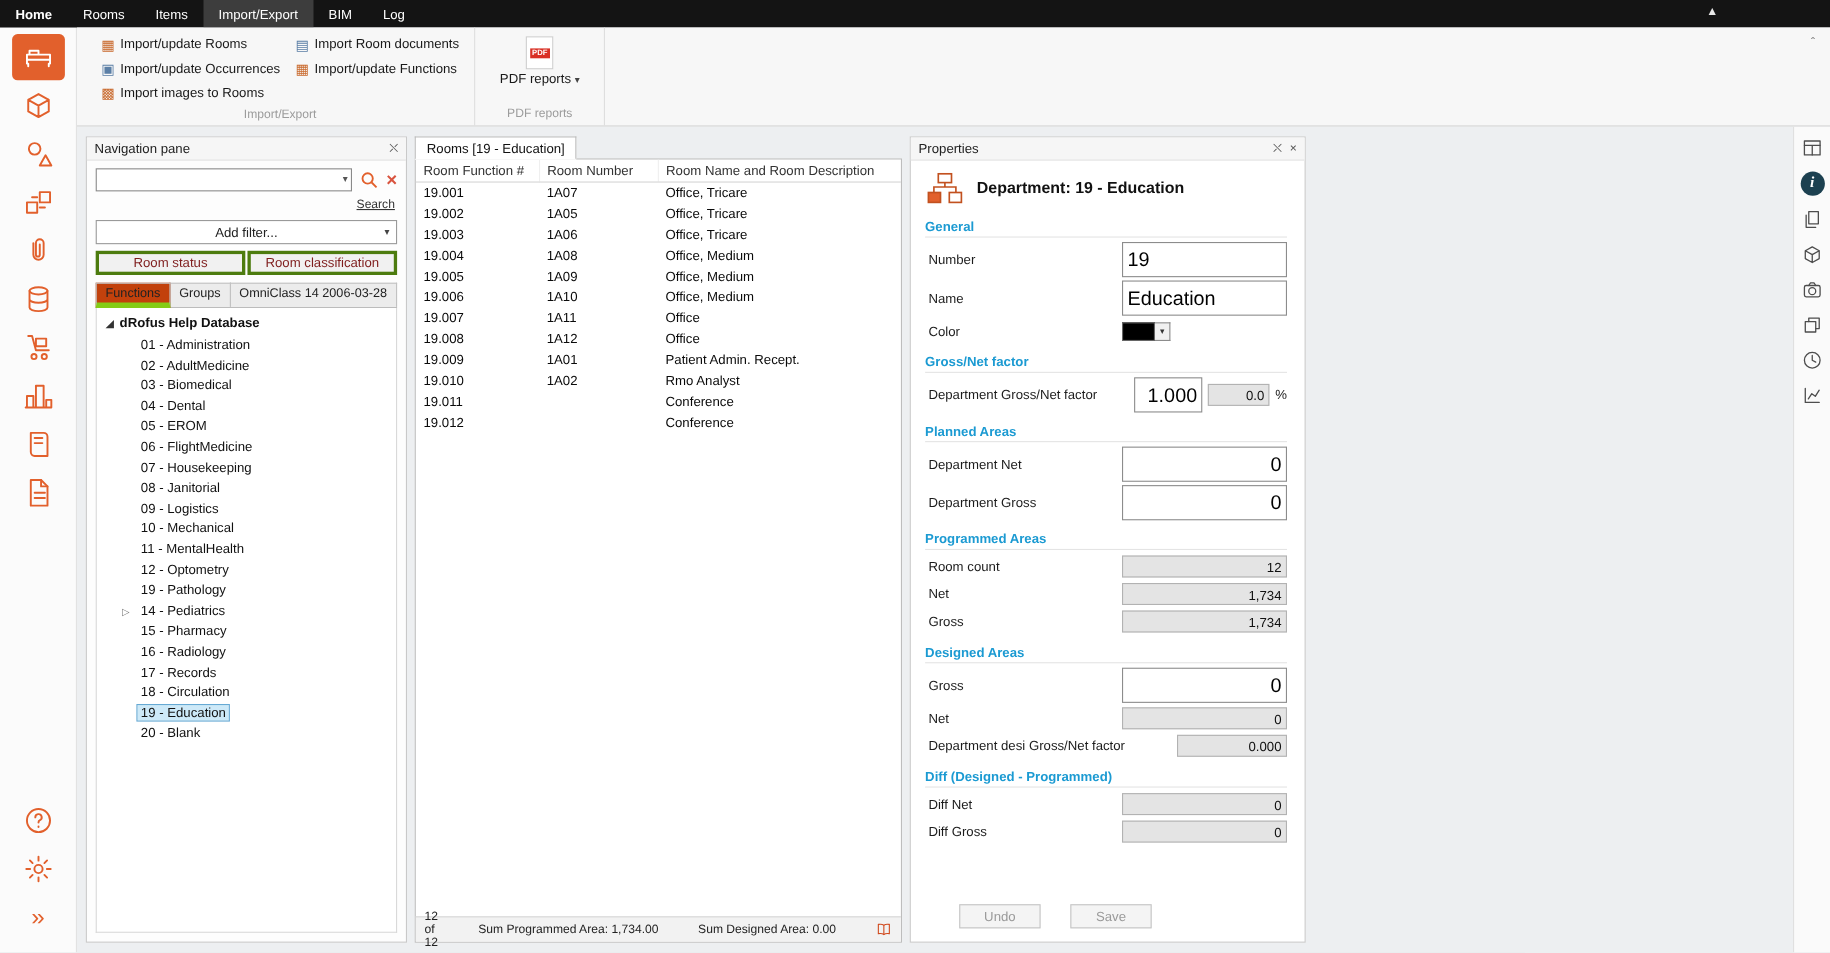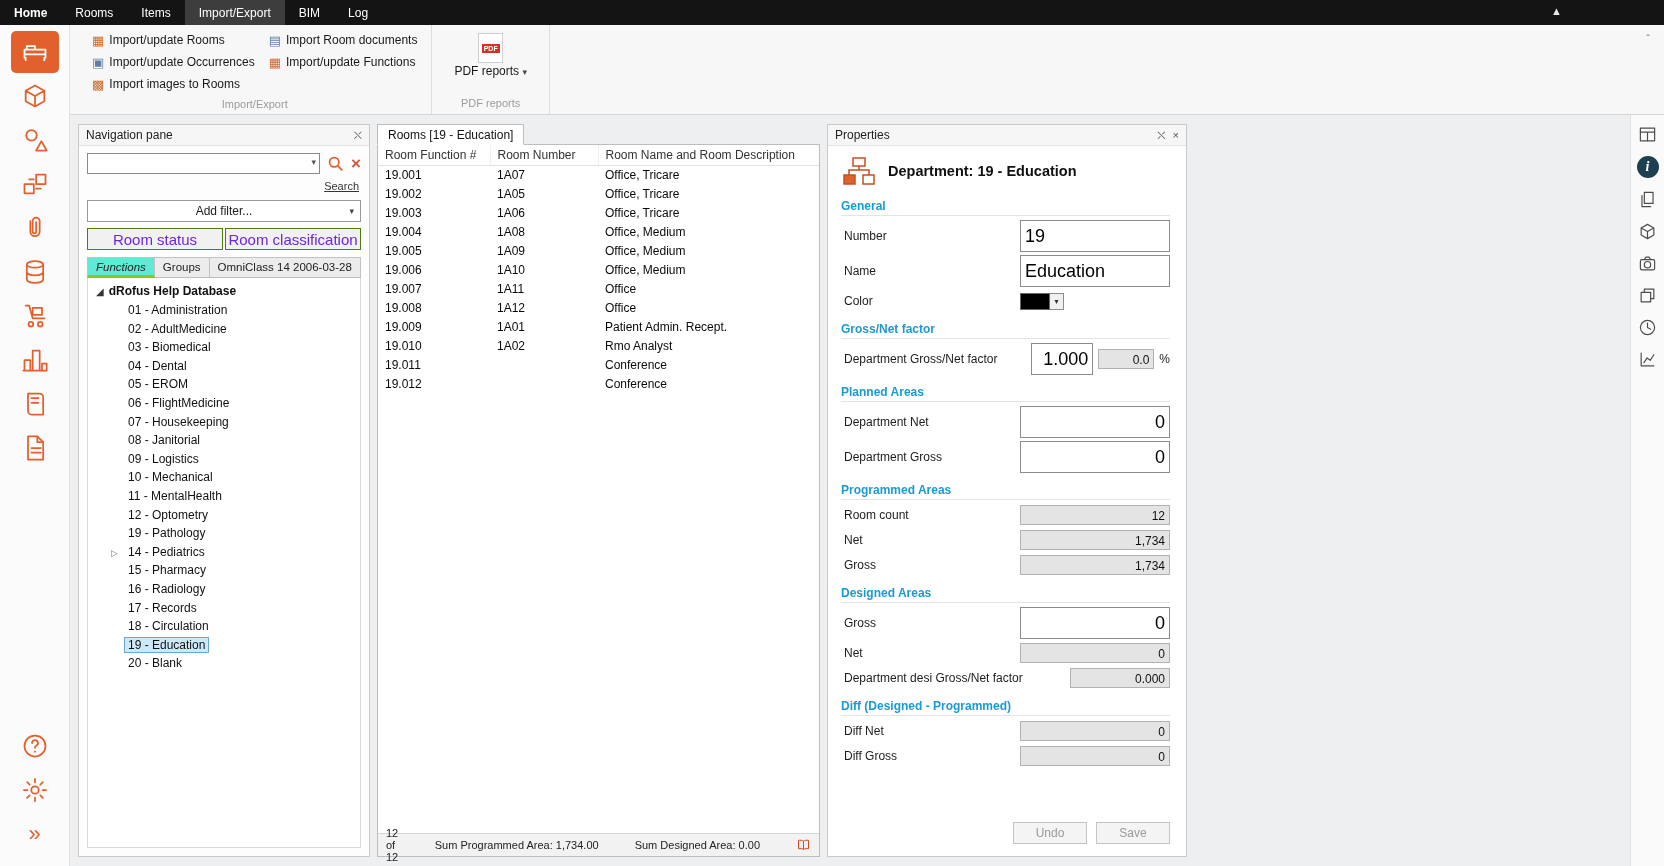--- a/index.html
+++ b/index.html
@@ -54,24 +54,24 @@
   .search-combo { flex:1; position:relative; }
   .search-combo input { width:100%; height:21px; border:1px solid #8a8a8a; font-size:12px; padding:0 18px 0 4px; font-family:"Liberation Sans",sans-serif; }
   .combo-caret { position:absolute; right:4px; top:4px; font-size:9px; color:#555; }
   .search-row svg { width:17px; height:17px; stroke:#E2602C; fill:none; stroke-width:2; }
   .clear-x { color:#d9543f; font-size:17px; font-weight:bold; line-height:1; cursor:default; }
   .search-link-row { text-align:right; padding:1px 10px 4px; }
   .search-link { font-size:11px; color:#333; text-decoration:underline; cursor:default; }
   .addfilter { margin:2px 8px 6px; height:22px; border:1px solid #9a9a9a; background:#fff; display:flex; align-items:center; justify-content:center; position:relative; font-size:12px; color:#222; }
   .addfilter .caret { position:absolute; right:6px; }
   .classif-row { display:flex; margin:0 8px 7px; gap:2px; }
-  .classif-row button { flex:1; height:22px; background:#f1f1f1; border:1px solid #4d7c0f; font-family:"Liberation Sans",sans-serif; font-size:15px; color:#6d28d9; cursor:default; }
+  .classif-row button { flex:1; height:22px; background:#f1f1f1; border:3px solid #4d7c0f; font-family:"Liberation Sans",sans-serif; font-size:12px; color:#7f1d1d; cursor:default; }
   .nav-tabs { display:flex; margin:0 8px; border-bottom:1px solid #bcbcbc; }
   .nav-tab { font-size:11.5px; color:#222; padding:3px 8px 2px; background:#ececec; border:1px solid #c2c2c2; border-bottom:none; margin-right:-1px; cursor:default; }
-  .nav-tab.active { background:#5eead4; position:relative; z-index:2; margin-bottom:-1px; border-bottom:3px solid #84cc16;font-style:italic; }
+  .nav-tab.active { background:#c2410c; position:relative; z-index:2; margin-bottom:-1px; border-bottom:5px solid #84cc16; }
   .tree { flex:1; background:#fff; margin:0 8px 8px; border:1px solid #d9d9d9; border-top:none; overflow:hidden; padding-top:4px; font-size:12px; }
   .tree-root { padding-left:8px; font-weight:bold; color:#111; line-height:19px; white-space:nowrap; }
   .tree-root .exp { font-size:10px; margin-right:5px; color:#333; font-weight:normal; }
   .tree-row { padding-left:37px; line-height:18.6px; position:relative; white-space:nowrap; color:#111; cursor:default; }
   .tree-arrow { position:absolute; left:23px; font-size:9px; color:#777; top:1px; }
   .tree-label { padding:0 3px; }
   .tree-label.selected { background:#cde9f8; outline:1px solid #66a9d4; }
 
   
   .content { flex:1; margin:9px 4px 9px 4px; display:flex; flex-direction:column; min-width:0; }
@@ -97,21 +97,21 @@
   .plabel { flex:1; font-size:12px; color:#1c1c1c; }
   .pbox-in { width:150px; height:32px; border:1px solid #8c8c8c; font-size:18px; padding:0 4px; font-family:"Liberation Sans",sans-serif; background:#fff; }
   .pbox-in.numr { text-align:right; }
   .pbox-ro { width:150px; height:20px; border:1px solid #b2b2b2; background:#e4e4e4; font-size:12px; padding:1px 4px 0; color:#111; text-align:right; line-height:18px; }
   .pbox-sm { width:62px; } .pbox-xs { width:56px; }
   .pbox-md { width:100px; }
   .pct { font-size:12px; color:#1c1c1c; margin-left:5px; }
   .color-wrap { width:150px; display:flex; }
   .color-swatch { width:30px; height:17px; background:#000; border:1px solid #666; }
   .color-drop { width:14px; height:17px; border:1px solid #8c8c8c; border-left:none; background:#f0f0f0; font-size:8px; text-align:center; line-height:16px; color:#333; cursor:default; }
-  .props-footer { display:flex; justify-content:flex-end; gap:9px; padding:10px 16px 12px;margin-left:28px; }
+  .props-footer { display:flex; gap:27px; padding:10px 16px 12px;margin-left:28px; }
   .props-footer button { width:74px; height:22px; background:#f4f4f4; border:1px solid #c4c4c4; color:#9a9a9a; font-family:"Liberation Sans",sans-serif; font-size:12px; cursor:default; }
 
   .flex-gap { flex:1; }
 
   
   .right-rail { width:34px; background:#fafafa; border-left:1px solid #e0e0e0; display:flex; flex-direction:column; align-items:center; padding-top:9px; gap:11px; flex:0 0 auto; }
   .rr-ic { width:21px; height:21px; display:flex; align-items:center; justify-content:center; }
   .rr-ic svg { width:19px; height:19px; stroke:#4d4d4d; fill:none; stroke-width:1.5; stroke-linecap:round; stroke-linejoin:round; }
   .rr-info { width:22px; height:22px; border-radius:50%; background:#1c4050; color:#fff; font-family:"Liberation Serif",serif; font-style:italic; font-weight:bold; font-size:14px; display:flex; align-items:center; justify-content:center; }
 </style>

